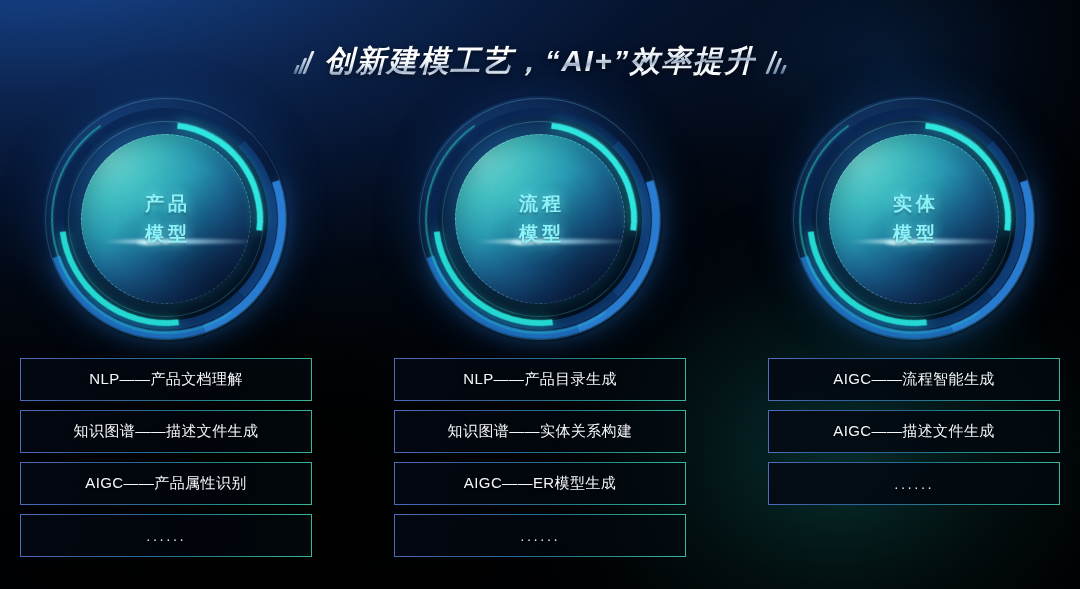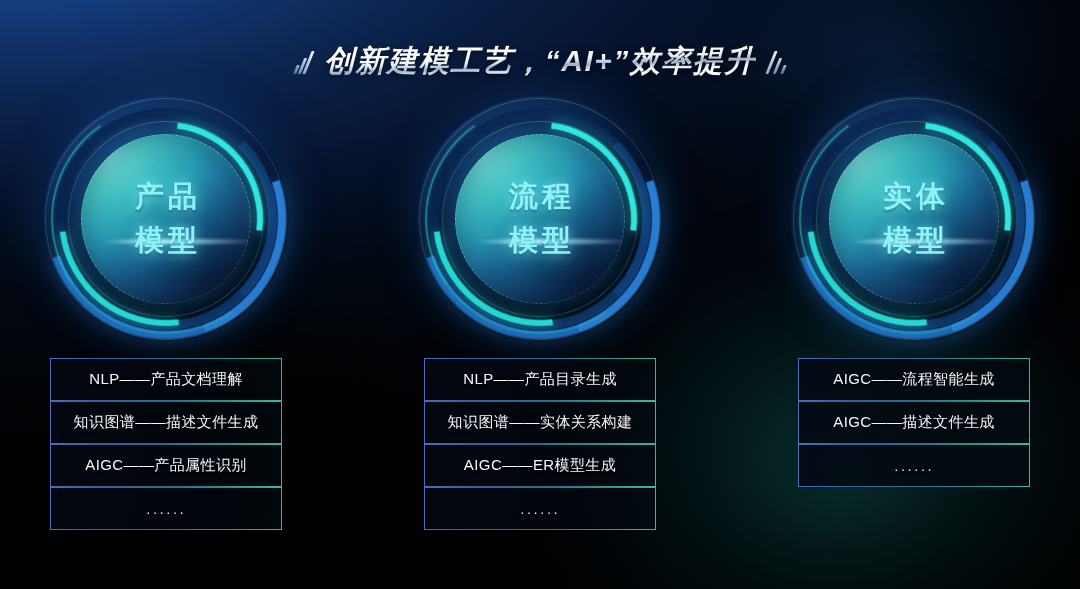--- a/index.html
+++ b/index.html
@@ -164,29 +164,29 @@
   .flare-core {
     position:absolute; left:32%; top:61.6%;
     width:26px; height:7px; border-radius:50%;
     background:radial-gradient(50% 50% at 50% 50%, #ffffff 0%, rgba(220,250,255,.9) 40%, rgba(255,255,255,0) 100%);
     filter:blur(1.4px);
   }
   .circle-label {
     position:absolute; inset:0;
     display:flex; flex-direction:column; align-items:center; justify-content:center;
     gap:4px;
-    font-size:29px; font-weight:bold; letter-spacing:4px;
+    font-size:19px; font-weight:bold; letter-spacing:4px;
     color:#8df3f8;
     text-shadow:0 0 12px rgba(120,235,245,.85), 0 0 26px rgba(60,200,230,.55), 0 2px 3px rgba(0,20,40,.5);
     pointer-events:none;
   }
   .circle-label span { display:block; text-indent:4px; }
 
   
-  .items { width:232px; display:flex; flex-direction:column; margin-top:6px; }
+  .items { width:292px; display:flex; flex-direction:column; gap:9px; margin-top:6px; }
   .item-box {
     position:relative; height:43px;
     display:flex; align-items:center; justify-content:center;
     background:linear-gradient(100deg, rgba(3,8,18,0.86) 0%, rgba(2,6,14,0.80) 55%, rgba(2,10,16,0.68) 100%);
     padding:1px;
   }
   .item-box::before {
     content:""; position:absolute; inset:0; padding:1px;
     background:linear-gradient(96deg, #5c7fd8 0%, #3f6fb8 22%, #2e7fa8 50%, #2fae9e 76%, #43d6b8 100%);
     -webkit-mask:linear-gradient(#000 0 0) content-box, linear-gradient(#000 0 0);

